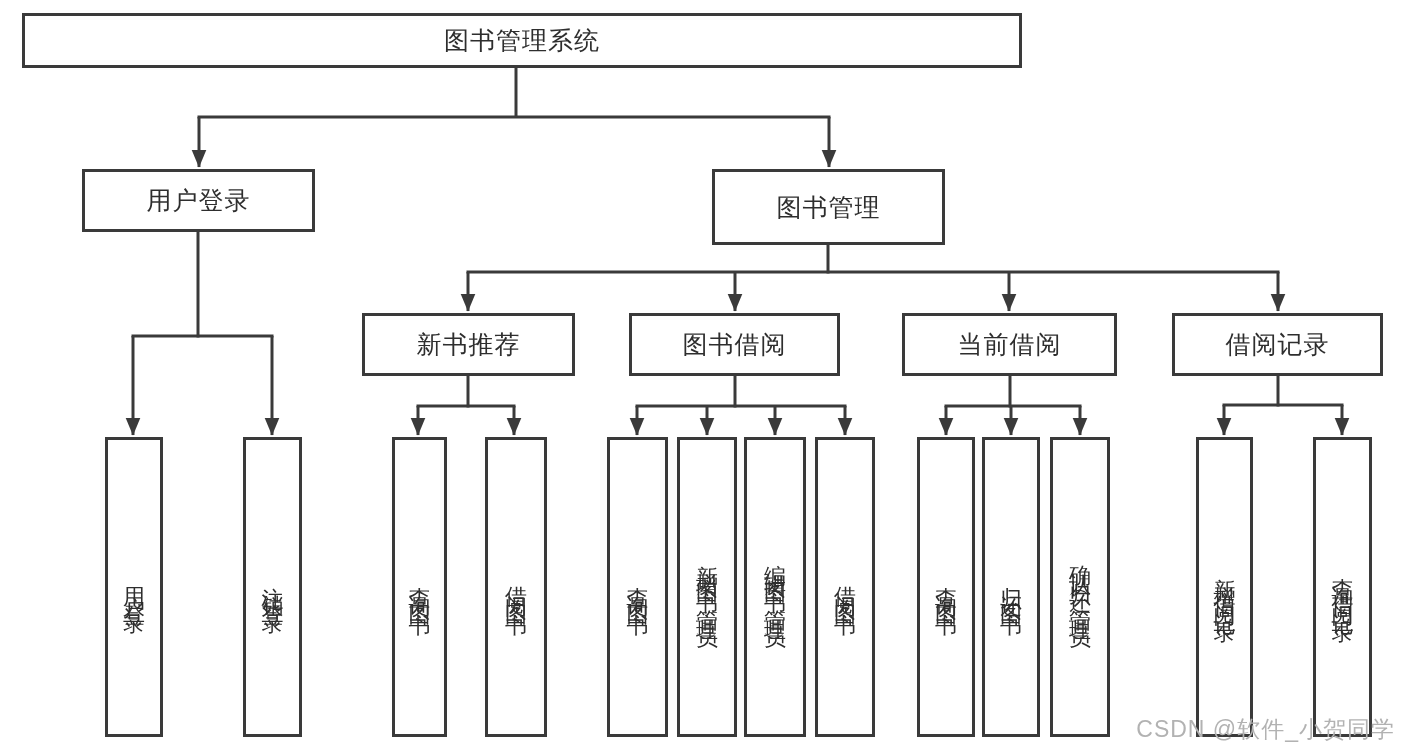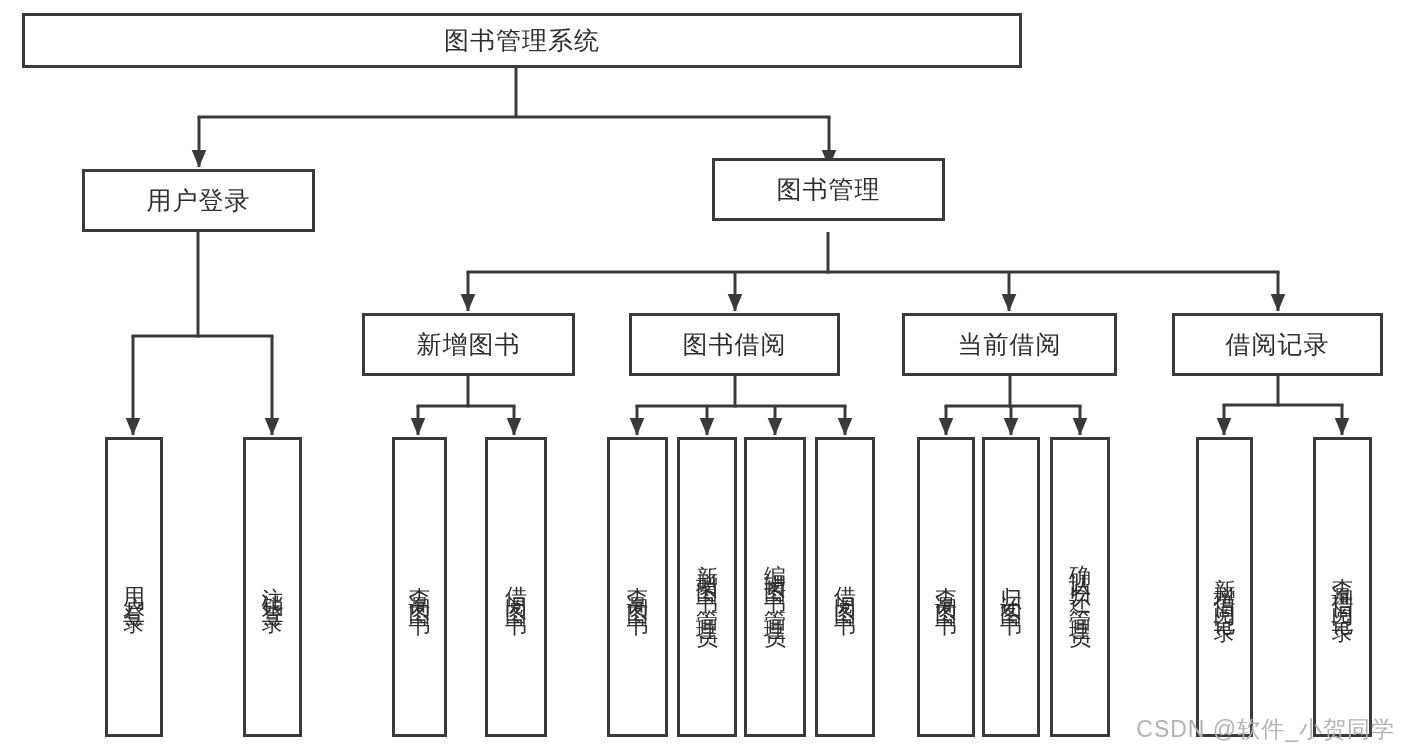--- a/index.html
+++ b/index.html
@@ -112,23 +112,23 @@
       <path class="wire" marker-end="url(#arrowhead)" d="M1011 406 V435"></path>
       <path class="wire" marker-end="url(#arrowhead)" d="M1080 406 V435"></path>
       <path class="wire" marker-end="url(#arrowhead)" d="M1224 405 V435"></path>
       <path class="wire" marker-end="url(#arrowhead)" d="M1342 405 V435"></path>
     </g>
   </svg>
 
   <div class="node hbox" style="left:22px;top:13px;width:1000px;height:55px">图书管理系统</div>
 
   <div class="node hbox" style="left:82px;top:169px;width:233px;height:63px">用户登录</div>
-  <div class="node hbox" style="left:712px;top:158px;width:233px;height:63px">图书管理</div>
+  <div class="node hbox" style="left:712px;top:169px;width:233px;height:76px">图书管理</div>
 
-  <div class="node hbox" style="left:362px;top:313px;width:213px;height:63px">新增图书</div>
+  <div class="node hbox" style="left:362px;top:313px;width:213px;height:63px">新书推荐</div>
   <div class="node hbox" style="left:629px;top:313px;width:211px;height:63px">图书借阅</div>
   <div class="node hbox" style="left:902px;top:313px;width:215px;height:63px">当前借阅</div>
   <div class="node hbox" style="left:1172px;top:313px;width:211px;height:63px">借阅记录</div>
 
   <div class="node vbox" style="left:105px;top:437px;width:58px;height:300px">
     <span class="vtext">用户登录</span>
   </div>
   <div class="node vbox" style="left:243px;top:437px;width:59px;height:300px">
     <span class="vtext">注销登录</span>
   </div>

